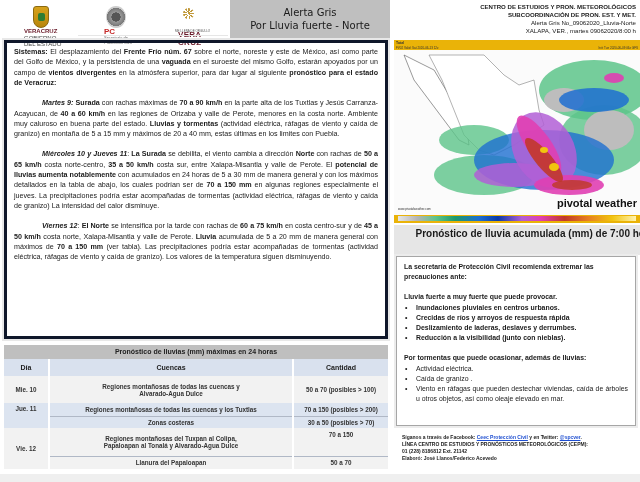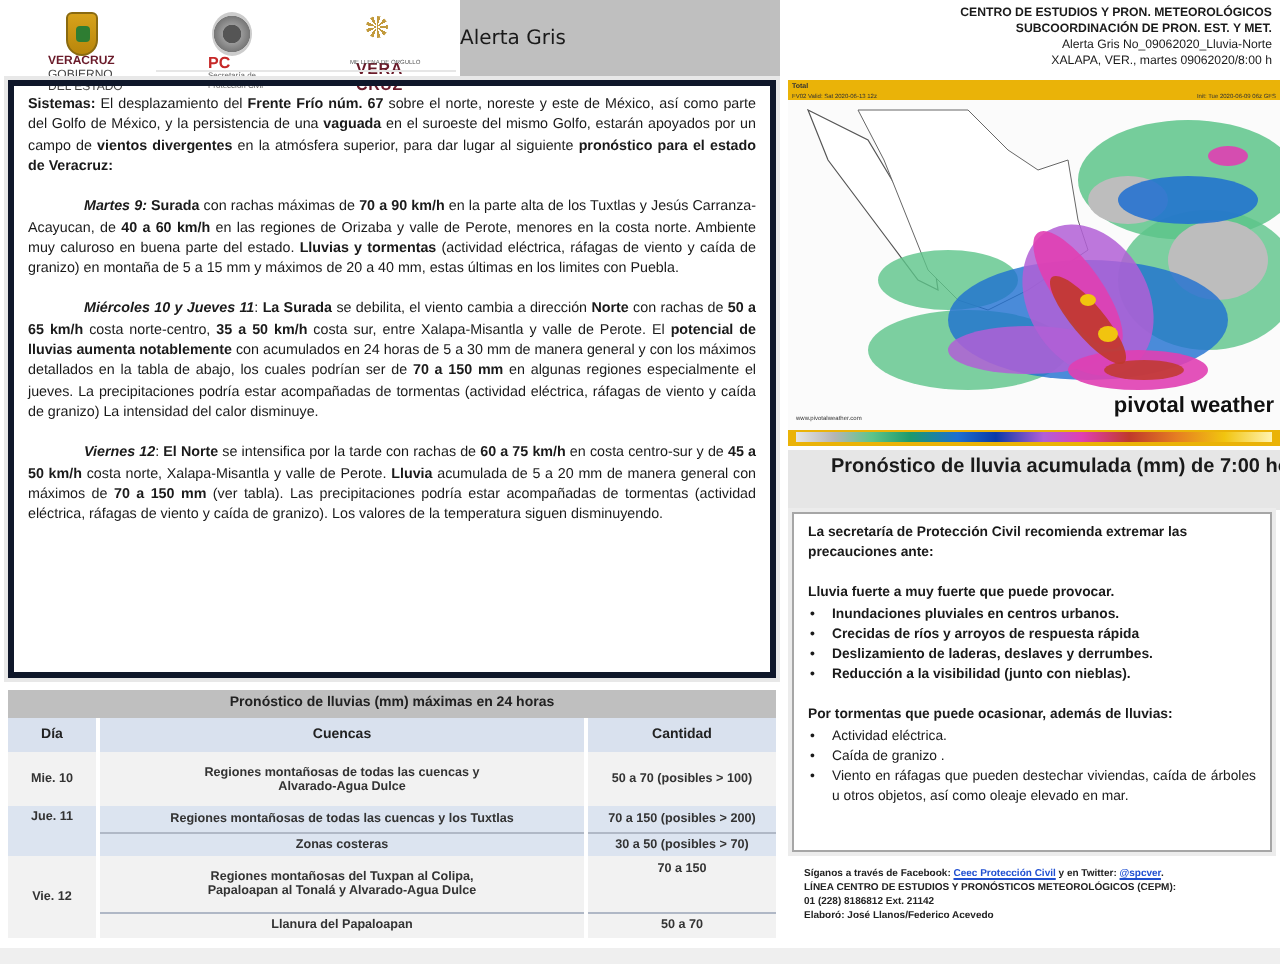--- a/index.html
+++ b/index.html
@@ -16,21 +16,21 @@
   .logo-pc { position: absolute; left: 100px; top: 6px; }
   .gear { width: 20px; height: 22px; border-radius: 50%; background: radial-gradient(circle, #555 30%, #999 32%, #777 60%, #ccc 62%); }
   .logo-pc-text { margin-left: 4px; font-size: 4px; line-height: 4.5px; color: #666; }
   .logo-pc-text b { display: block; color: #c62828; font-size: 8px; line-height: 8px; }
   .logo-vc { position: absolute; left: 175px; top: 8px; gap: 12px; }
   .sun { width: 11px; height: 11px; background: repeating-conic-gradient(#c29a3c 0 20deg, transparent 20deg 40deg); border-radius: 50%; }
   .logo-vc-text { margin-left: 3px; font-size: 8px; line-height: 7.5px; font-weight: bold; color: #6a1b2a; letter-spacing: 0.3px; }
   .logo-vc-sub { position: absolute; left: 175px; top: 29px; font-size: 3px; color: #555; }
   .divider-line { position: absolute; left: 78px; top: 35px; width: 150px; height: 1px; background: #e6e6e6; }
 
-  .alert-title { position: absolute; left: 230px; top: 0; width: 160px; height: 38px; background: #bfbfbf; display: flex; flex-direction: column; align-items: flex-start; justify-content: center; font-family: "DejaVu Sans", sans-serif; font-size: 10px; line-height: 13px; color: #1a1a1a; }
+  .alert-title { position: absolute; left: 230px; top: 0; width: 160px; height: 38px; background: #bfbfbf; display: flex; flex-direction: column; align-items: center; justify-content: center; font-family: "DejaVu Sans", sans-serif; font-size: 10px; line-height: 13px; color: #1a1a1a; }
 
   .center-info { position: absolute; right: 4px; top: 3px; width: 236px; text-align: right; font-size: 6.1px; line-height: 8.1px; font-weight: bold; color: #1a1a1a; }
   .center-info .reg { font-weight: normal; }
 
   .main-box { position: absolute; left: 4px; top: 40px; width: 384px; height: 299px; border: 3px solid #0f172a; box-shadow: 0 0 0 2px #e8e8e8; padding: 4px 7px 3px 7px; font-size: 7.15px; line-height: 10.4px; text-align: justify; color: #1a1a1a; }
   .main-box p { margin-bottom: 9.5px; }
   .main-box b { font-weight: bold; }
   .main-box i { font-style: italic; font-weight: bold; padding-left: 28px; }
 
   .table-wrap { position: absolute; left: 4px; top: 345px; width: 384px; height: 132px; }
@@ -94,20 +94,21 @@
       <span>VERA</span><br>
       <span>CRUZ</span>
     </div>
   </div>
   <div class="logo-vc-sub">ME LLENA DE ORGULLO</div>
   <div class="divider-line"></div>
 </div>
 
 <div class="alert-title">
   <div>Alerta Gris</div>
+  <div>Por Lluvia fuerte - Norte</div>
 </div>
 
 <div class="center-info">
   <div>CENTRO DE ESTUDIOS Y PRON. METEOROLÓGICOS</div>
   <div>SUBCOORDINACIÓN DE PRON.  EST. Y MET.</div>
   <div class="reg">Alerta Gris No_09062020_Lluvia-Norte</div>
   <div class="reg">XALAPA, VER., martes 09062020/8:00 h</div>
 </div>
 
 <div class="main-box">

